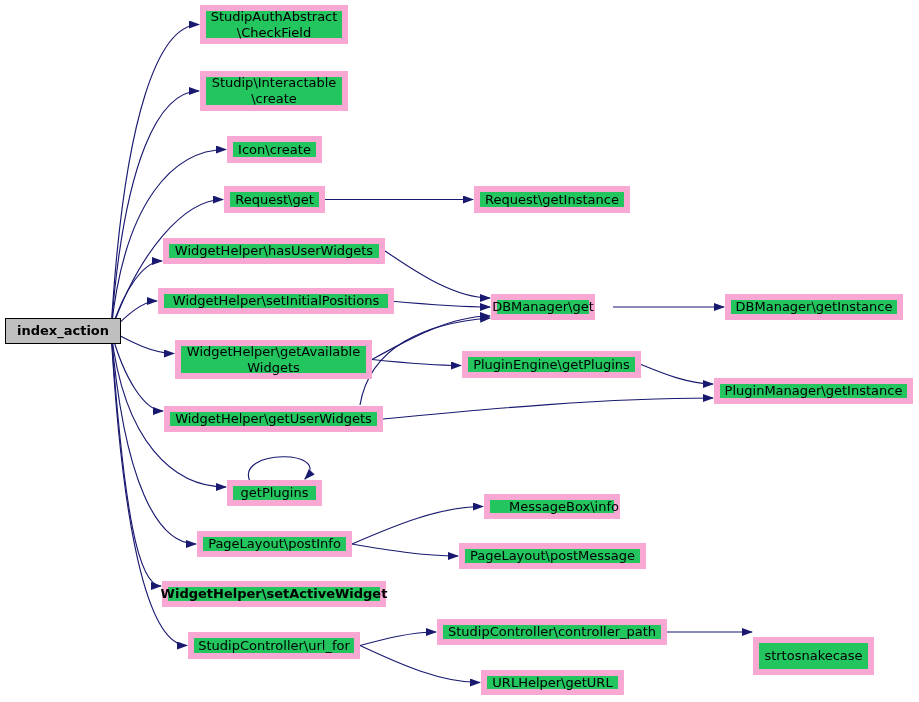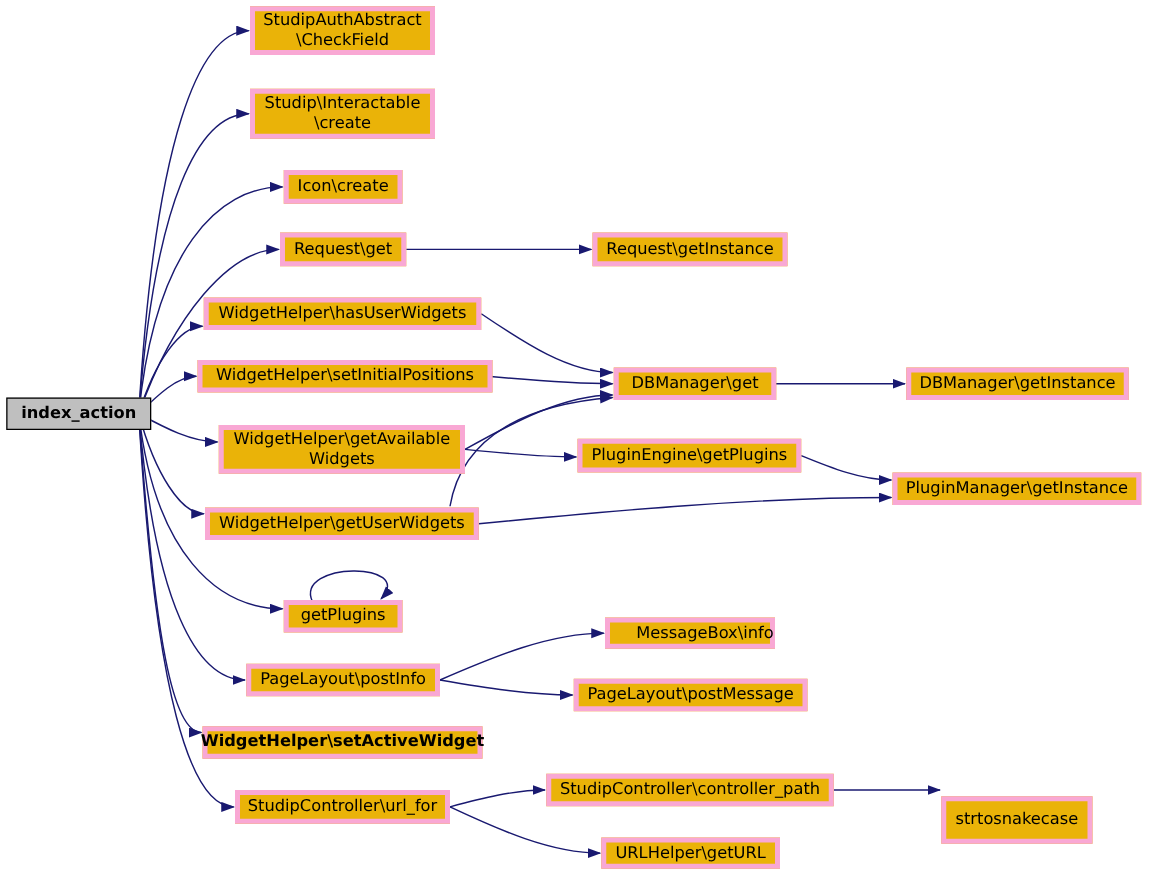--- a/index.html
+++ b/index.html
@@ -16,22 +16,22 @@
     overflow: hidden;
   }
   #edges {
     position: absolute;
     left: 0; top: 0;
     width: 919px; height: 702px;
   }
   .node {
     position: absolute;
     box-sizing: border-box;
-    background: #eab308;
-    border: 4px solid #f9a8d4;
+    background: #22c55e;
+    border: 6px solid #f9a8d4;
     color: #000000;
     font-size: 13px;
     line-height: 16px;
     display: flex;
     flex-direction: column;
     align-items: center;
     justify-content: center;
     text-align: center;
     white-space: nowrap;
     cursor: pointer;
@@ -113,21 +113,21 @@
       <div class="node" style="left: 158px; top: 288px; width: 236px; height: 26px;">
         <span>WidgetHelper\setInitialPositions</span>
       </div>
       <div class="node" style="left: 175px; top: 340px; width: 197px; height: 39px;">
         <span>WidgetHelper\getAvailable</span>
         <span>Widgets</span>
       </div>
       <div class="node" style="left: 164px; top: 406px; width: 219px; height: 26px;">
         <span>WidgetHelper\getUserWidgets</span>
       </div>
-      <div class="node" style="left: 491px; top: 294px; width: 130px; height: 26px;">
+      <div class="node" style="left: 491px; top: 294px; width: 104px; height: 26px;">
         <span>DBManager\get</span>
       </div>
       <div class="node" style="left: 725px; top: 294px; width: 178px; height: 26px;">
         <span>DBManager\getInstance</span>
       </div>
       <div class="node" style="left: 462px; top: 351px; width: 179px; height: 27px;">
         <span>PluginEngine\getPlugins</span>
       </div>
       <div class="node" style="left: 714px; top: 378px; width: 199px; height: 26px;">
         <span>PluginManager\getInstance</span>

